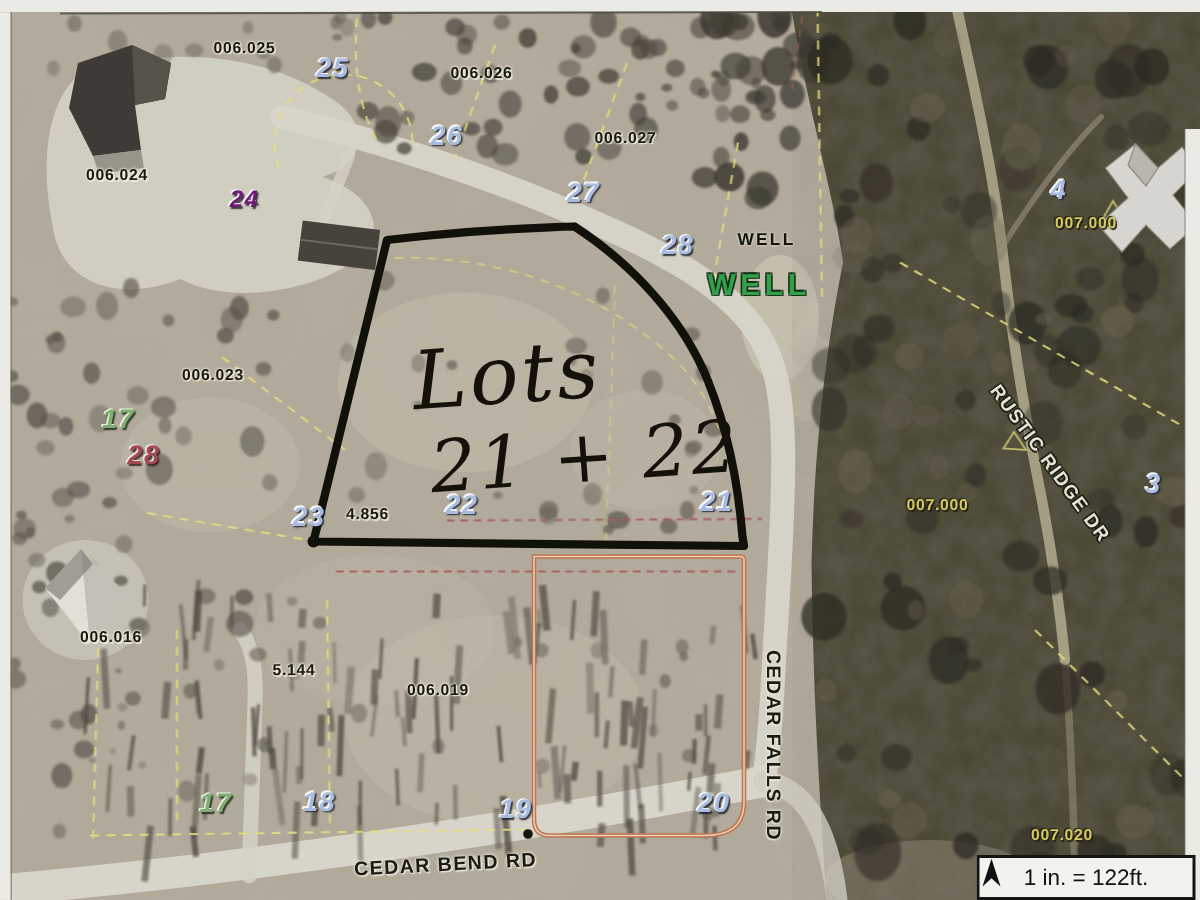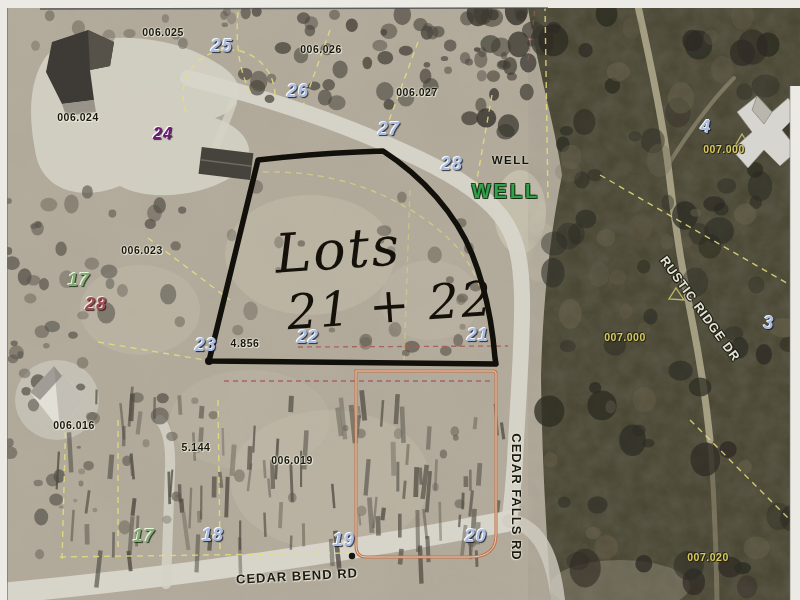--- a/index.html
+++ b/index.html
@@ -604,14 +604,20 @@
       <div class="lbl road" style="left: 297px; top: 576px; transform: translate(-50%, -50%) rotate(-3deg);">CEDAR BEND RD</div>
       <div class="lbl road" style="left: 516px; top: 497px; transform: translate(-50%, -50%) rotate(90deg);">CEDAR FALLS RD</div>
       <div class="lbl road light" style="left: 700px; top: 309px; transform: translate(-50%, -50%) rotate(54deg);">RUSTIC RIDGE DR</div>
     </div>
 
 <div>
   <div class="hand l1" style="left:338px;top:250px;">Lots</div>
   <div class="hand l2" style="left:390px;top:305px;">21 + 22</div>
 </div>
 
-
+<div class="scalebox">
+  <span class="txt">1 in. = 122ft.</span>
+  <svg width="16" height="20" viewBox="0 0 16 20">
+    <path d="M8 0.5 L14 19 L8 13.5 L2 19 Z" fill="#101010"></path>
+  </svg>
 </div>
 
+</div>
+
 </body></html>

